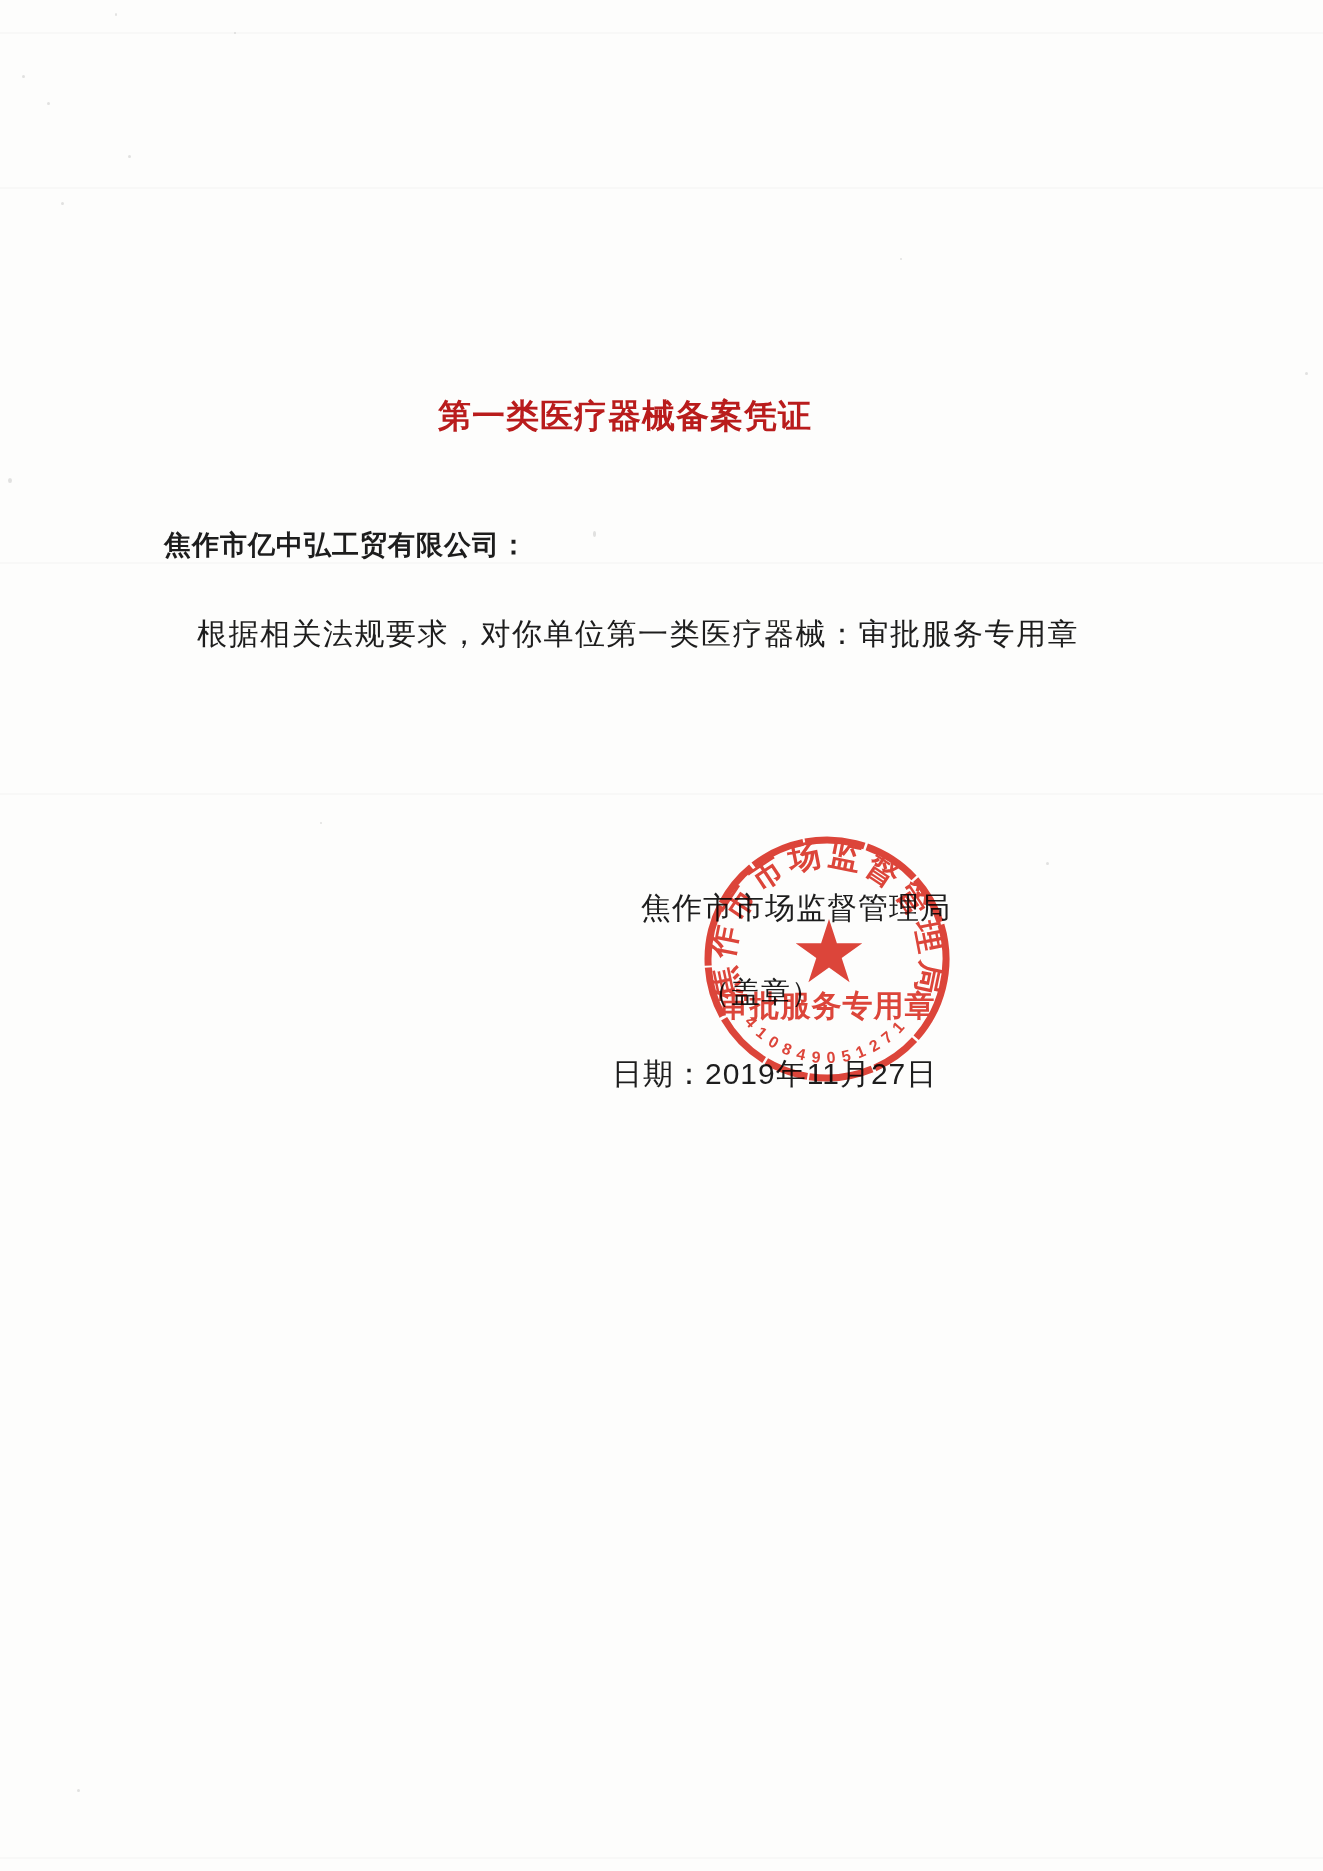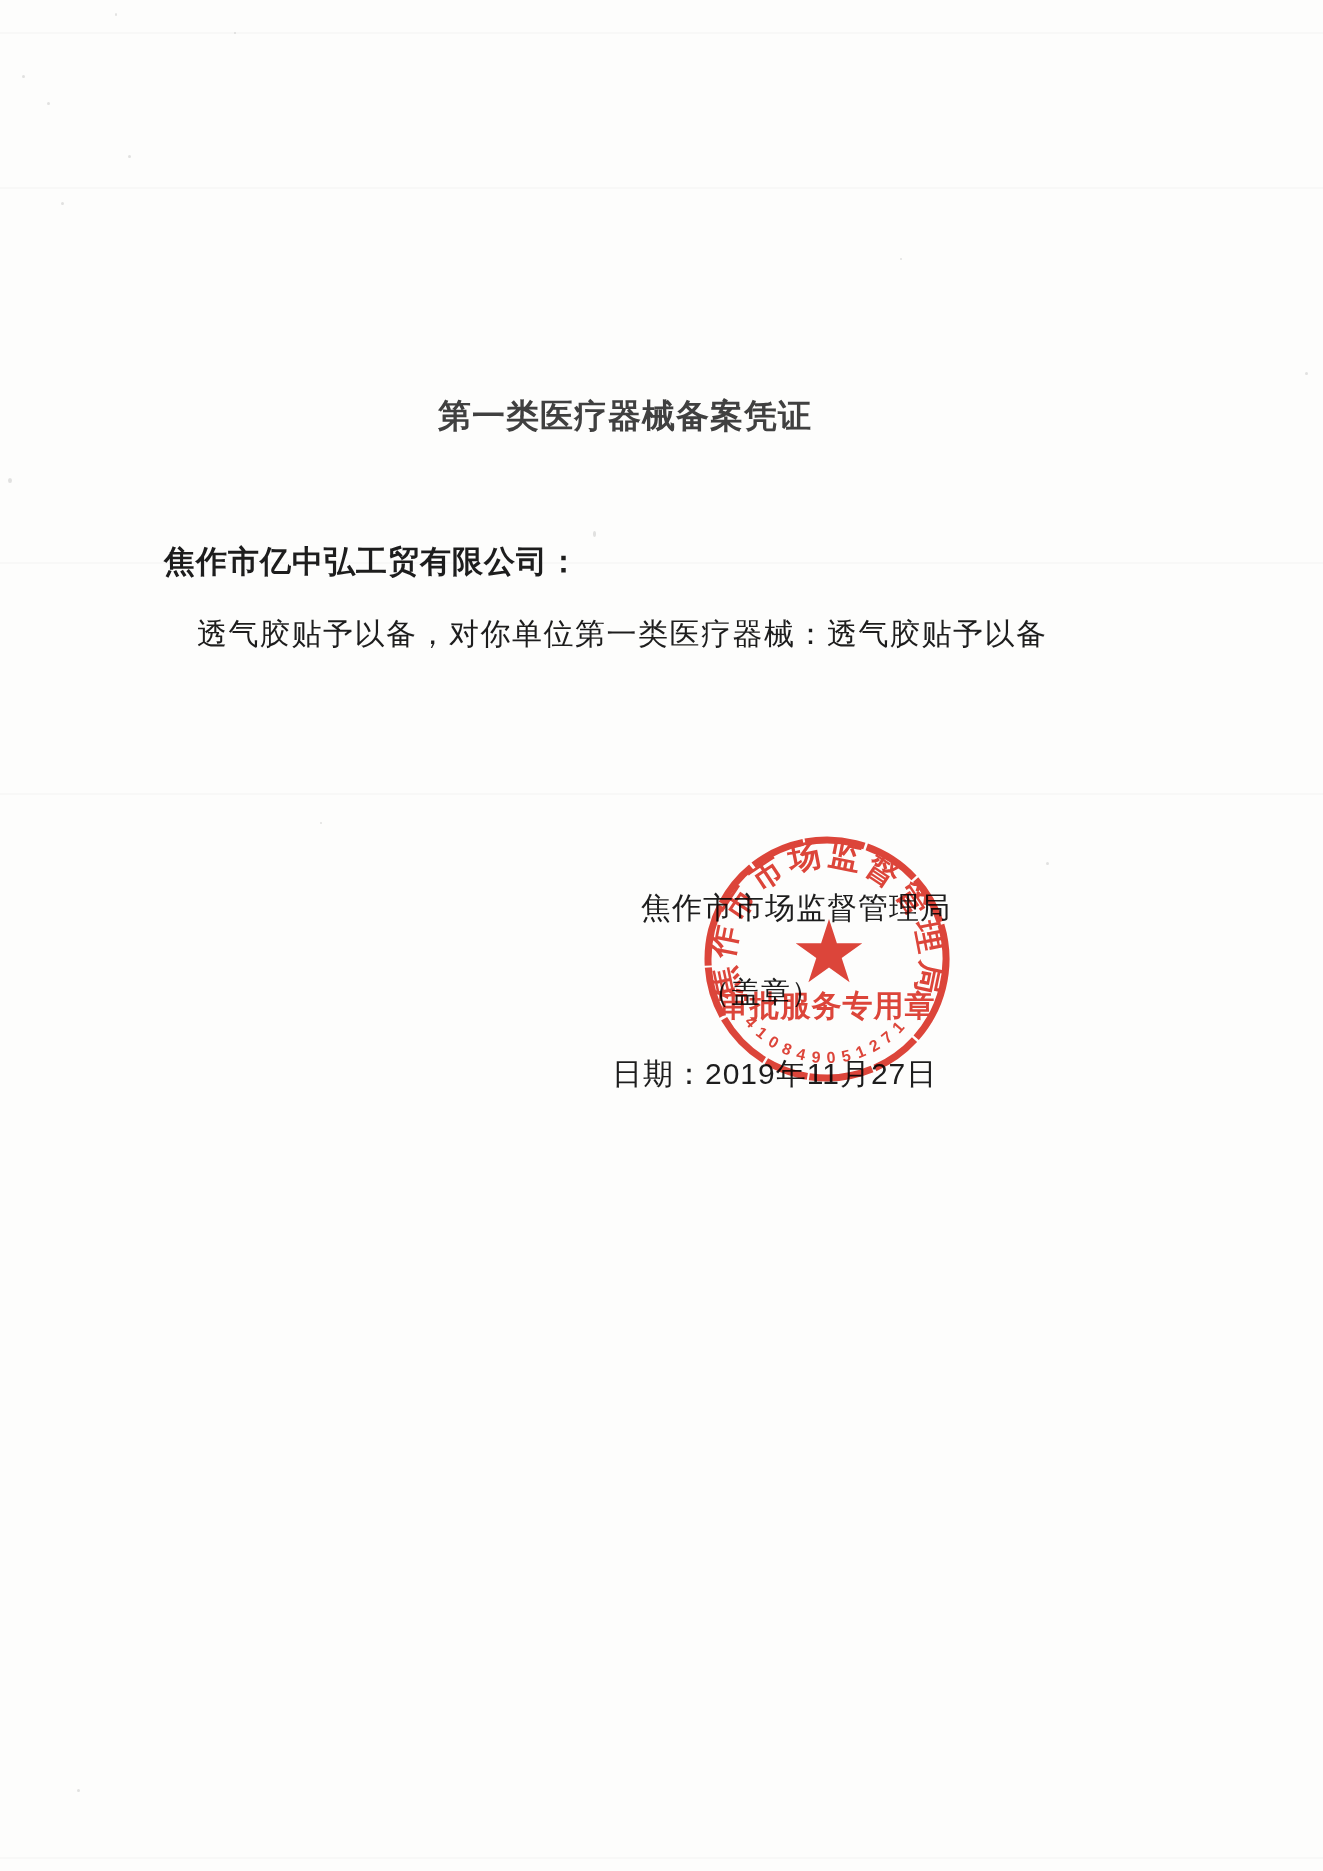--- a/index.html
+++ b/index.html
@@ -9,25 +9,25 @@
     margin:0 auto;
     background:#fdfdfc;
     overflow:hidden;
     font-family:"Liberation Sans","DejaVu Sans",sans-serif;
     color:#1d1d1d;
   }
   .abs{position:absolute;white-space:nowrap;}
   .doc-title{
     left:438px;top:394px;
     font-size:33px;font-weight:600;letter-spacing:1px;
-    color:#404040;
+    color:#b91c1c;
   }
   .addressee{
-    left:164px;top:541px;
-    font-size:31px;font-weight:600;letter-spacing:1px;
+    left:164px;top:527px;
+    font-size:27px;font-weight:600;letter-spacing:1px;
   }
   .body-line1{left:197px;top:614px;font-size:30px;letter-spacing:1.5px;}
   .body-line2{left:139px;top:664px;font-size:30px;letter-spacing:1.5px;}
   .issuer{left:641px;top:888px;font-size:30px;letter-spacing:1px;}
   .seal-instruction{left:701px;top:973px;font-size:29px;letter-spacing:1px;}
   .date-line{left:612px;top:1054px;font-size:30px;letter-spacing:1px;}
   .seal-svg{
     left:700px;top:833px;width:256px;height:256px;
     mix-blend-mode:multiply;opacity:0.93;
   }
@@ -59,21 +59,21 @@
   <div class="speck" style="left:900px;top:258px;width:2px;height:2px"></div>
   <div class="speck" style="left:1046px;top:862px;width:3px;height:3px"></div>
   <div class="speck" style="left:866px;top:897px;width:2px;height:4px"></div>
   <div class="speck" style="left:320px;top:822px;width:2px;height:2px"></div>
   <div class="speck" style="left:77px;top:1789px;width:3px;height:3px"></div>
 
   <div class="abs doc-title">第一类医疗器械备案凭证</div>
 
   <div class="abs addressee">焦作市亿中弘工贸有限公司：</div>
 
-  <div class="abs body-line1">透气胶贴予以备，对你单位第一类医疗器械：透气胶贴予以备</div>
+  <div class="abs body-line1">根据相关法规要求，对你单位第一类医疗器械：审批服务专用章</div>
 
   <div class="abs issuer">焦作市市场监督管理局</div>
 
   <div class="abs seal-instruction">（盖章）</div>
 
   <div class="abs date-line">日期：2019年11月27日</div>
 
   <svg class="abs seal-svg" viewBox="0 0 256 256" xmlns="http://www.w3.org/2000/svg">
     <defs>
       <path id="arcTop" d="M 38.7 158.2 A 94 94 0 1 1 215.3 158.2" fill="none"></path>

